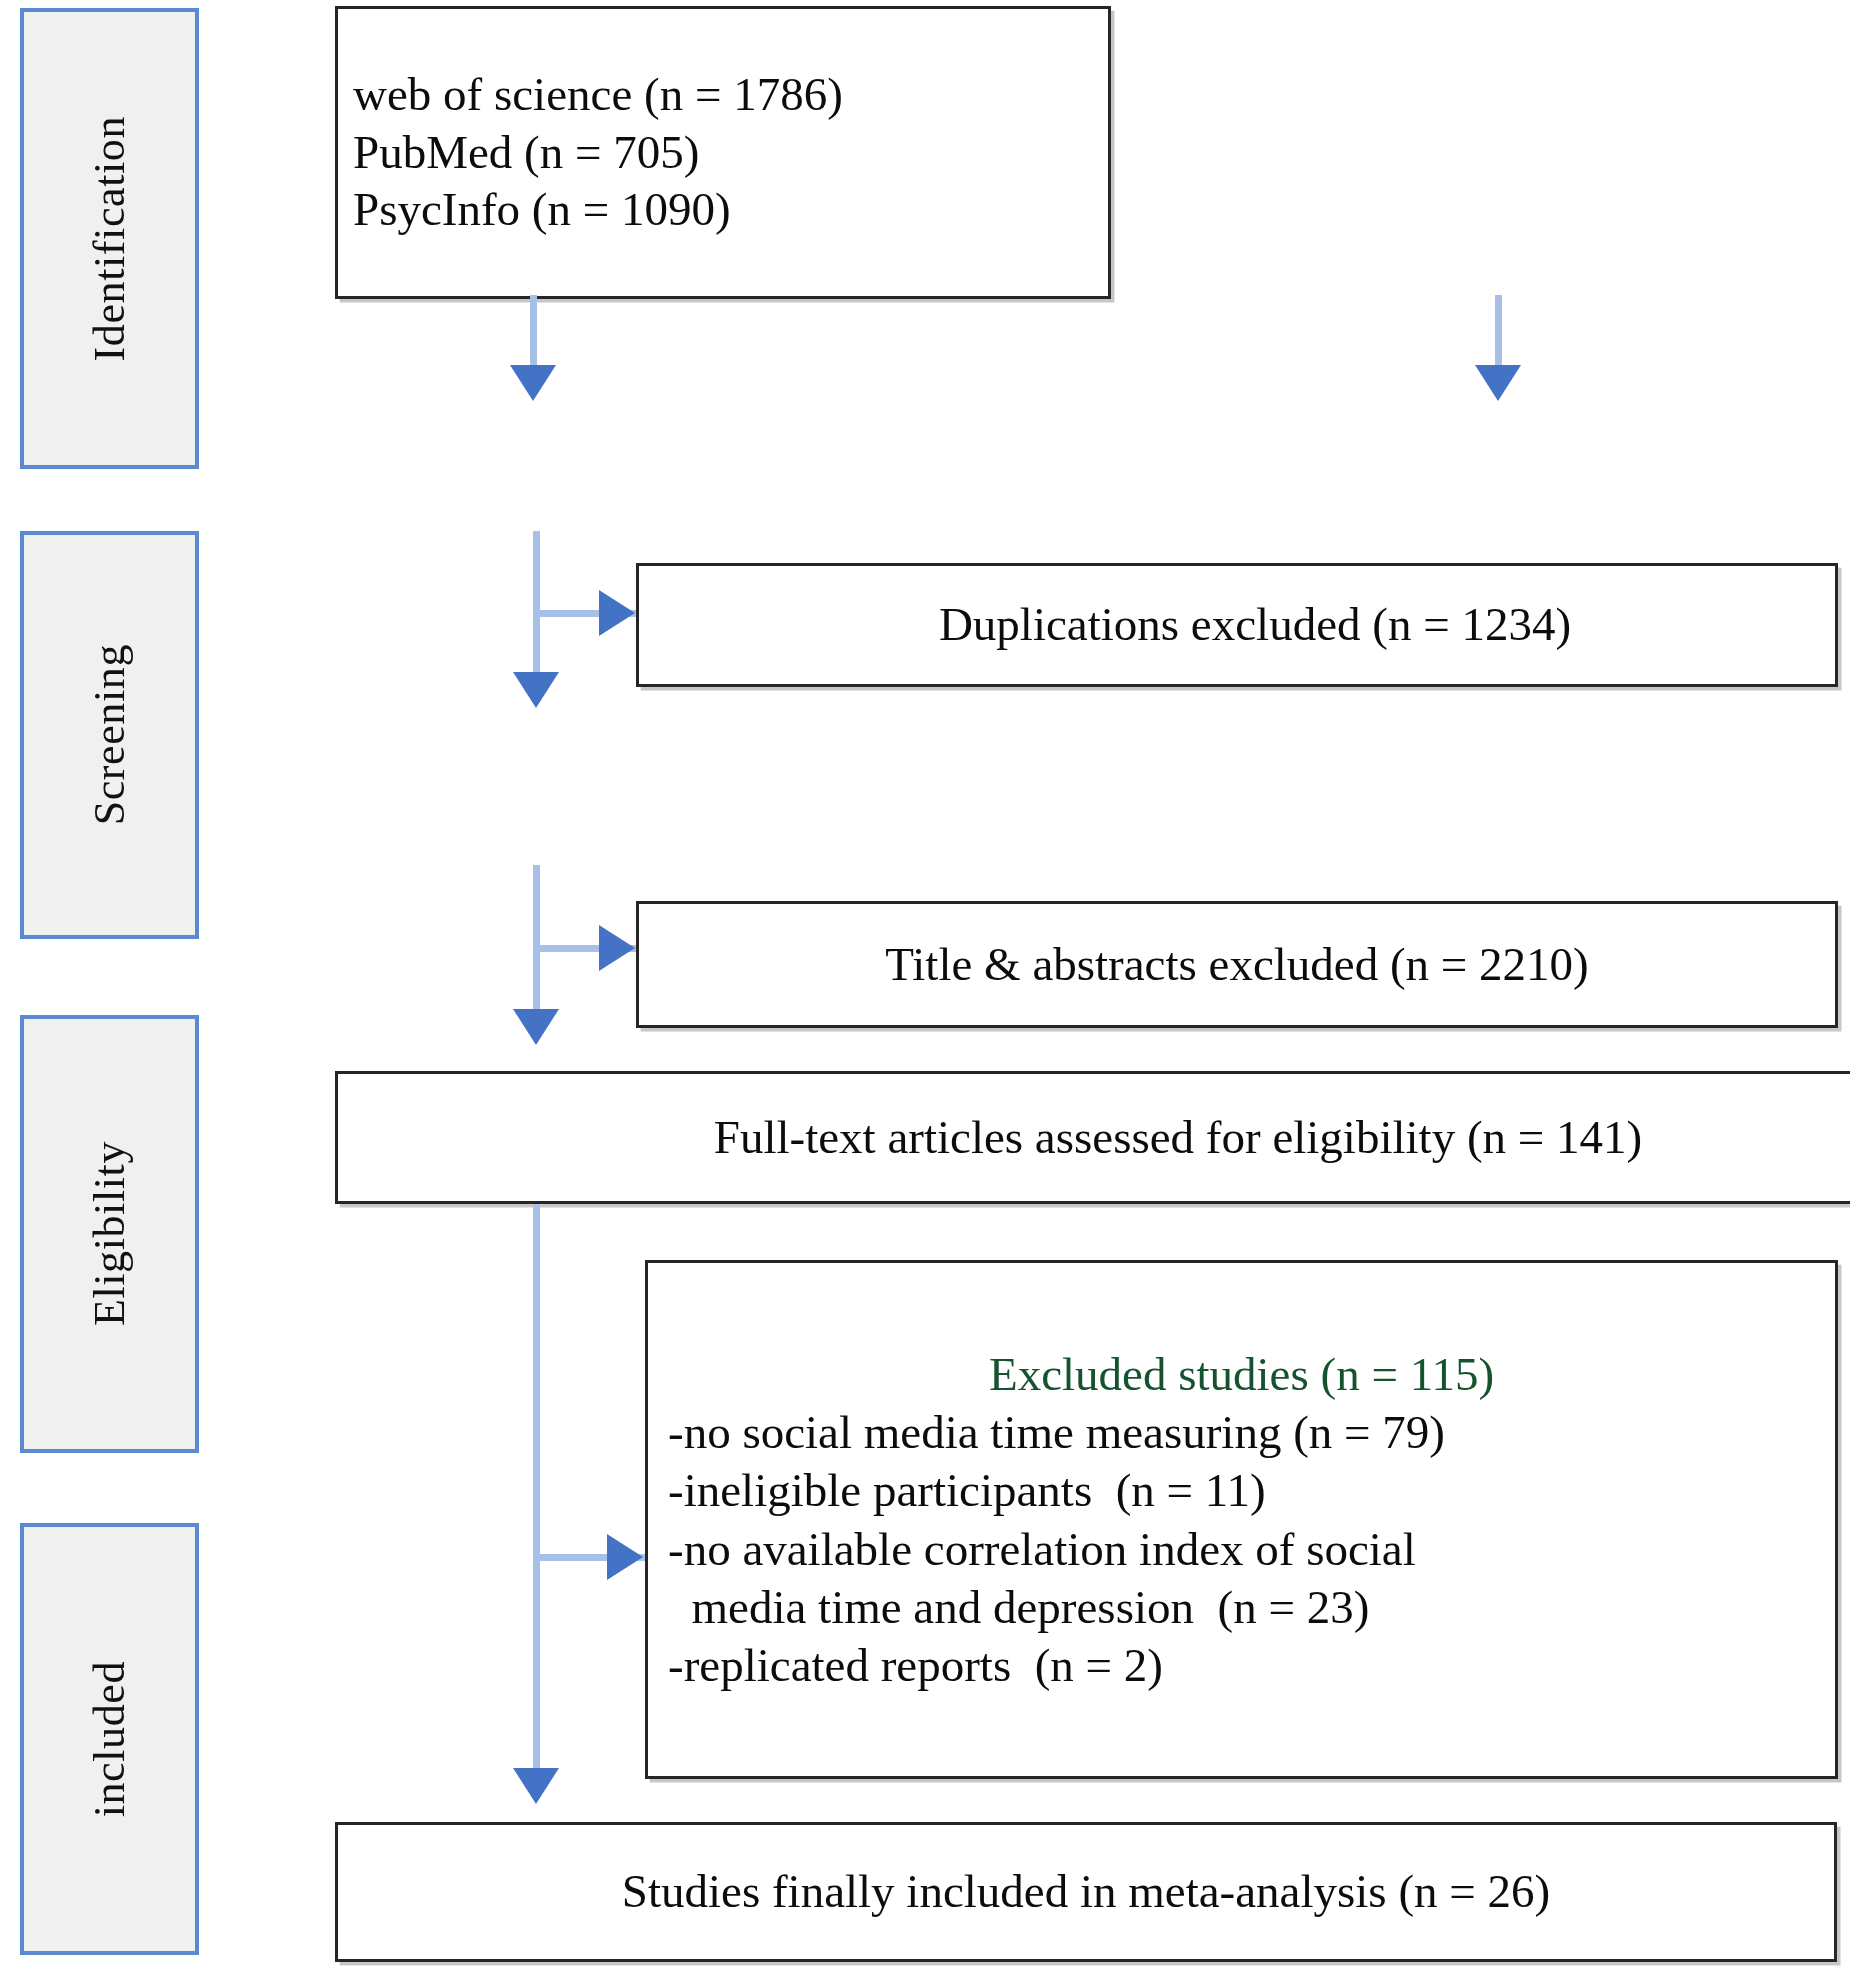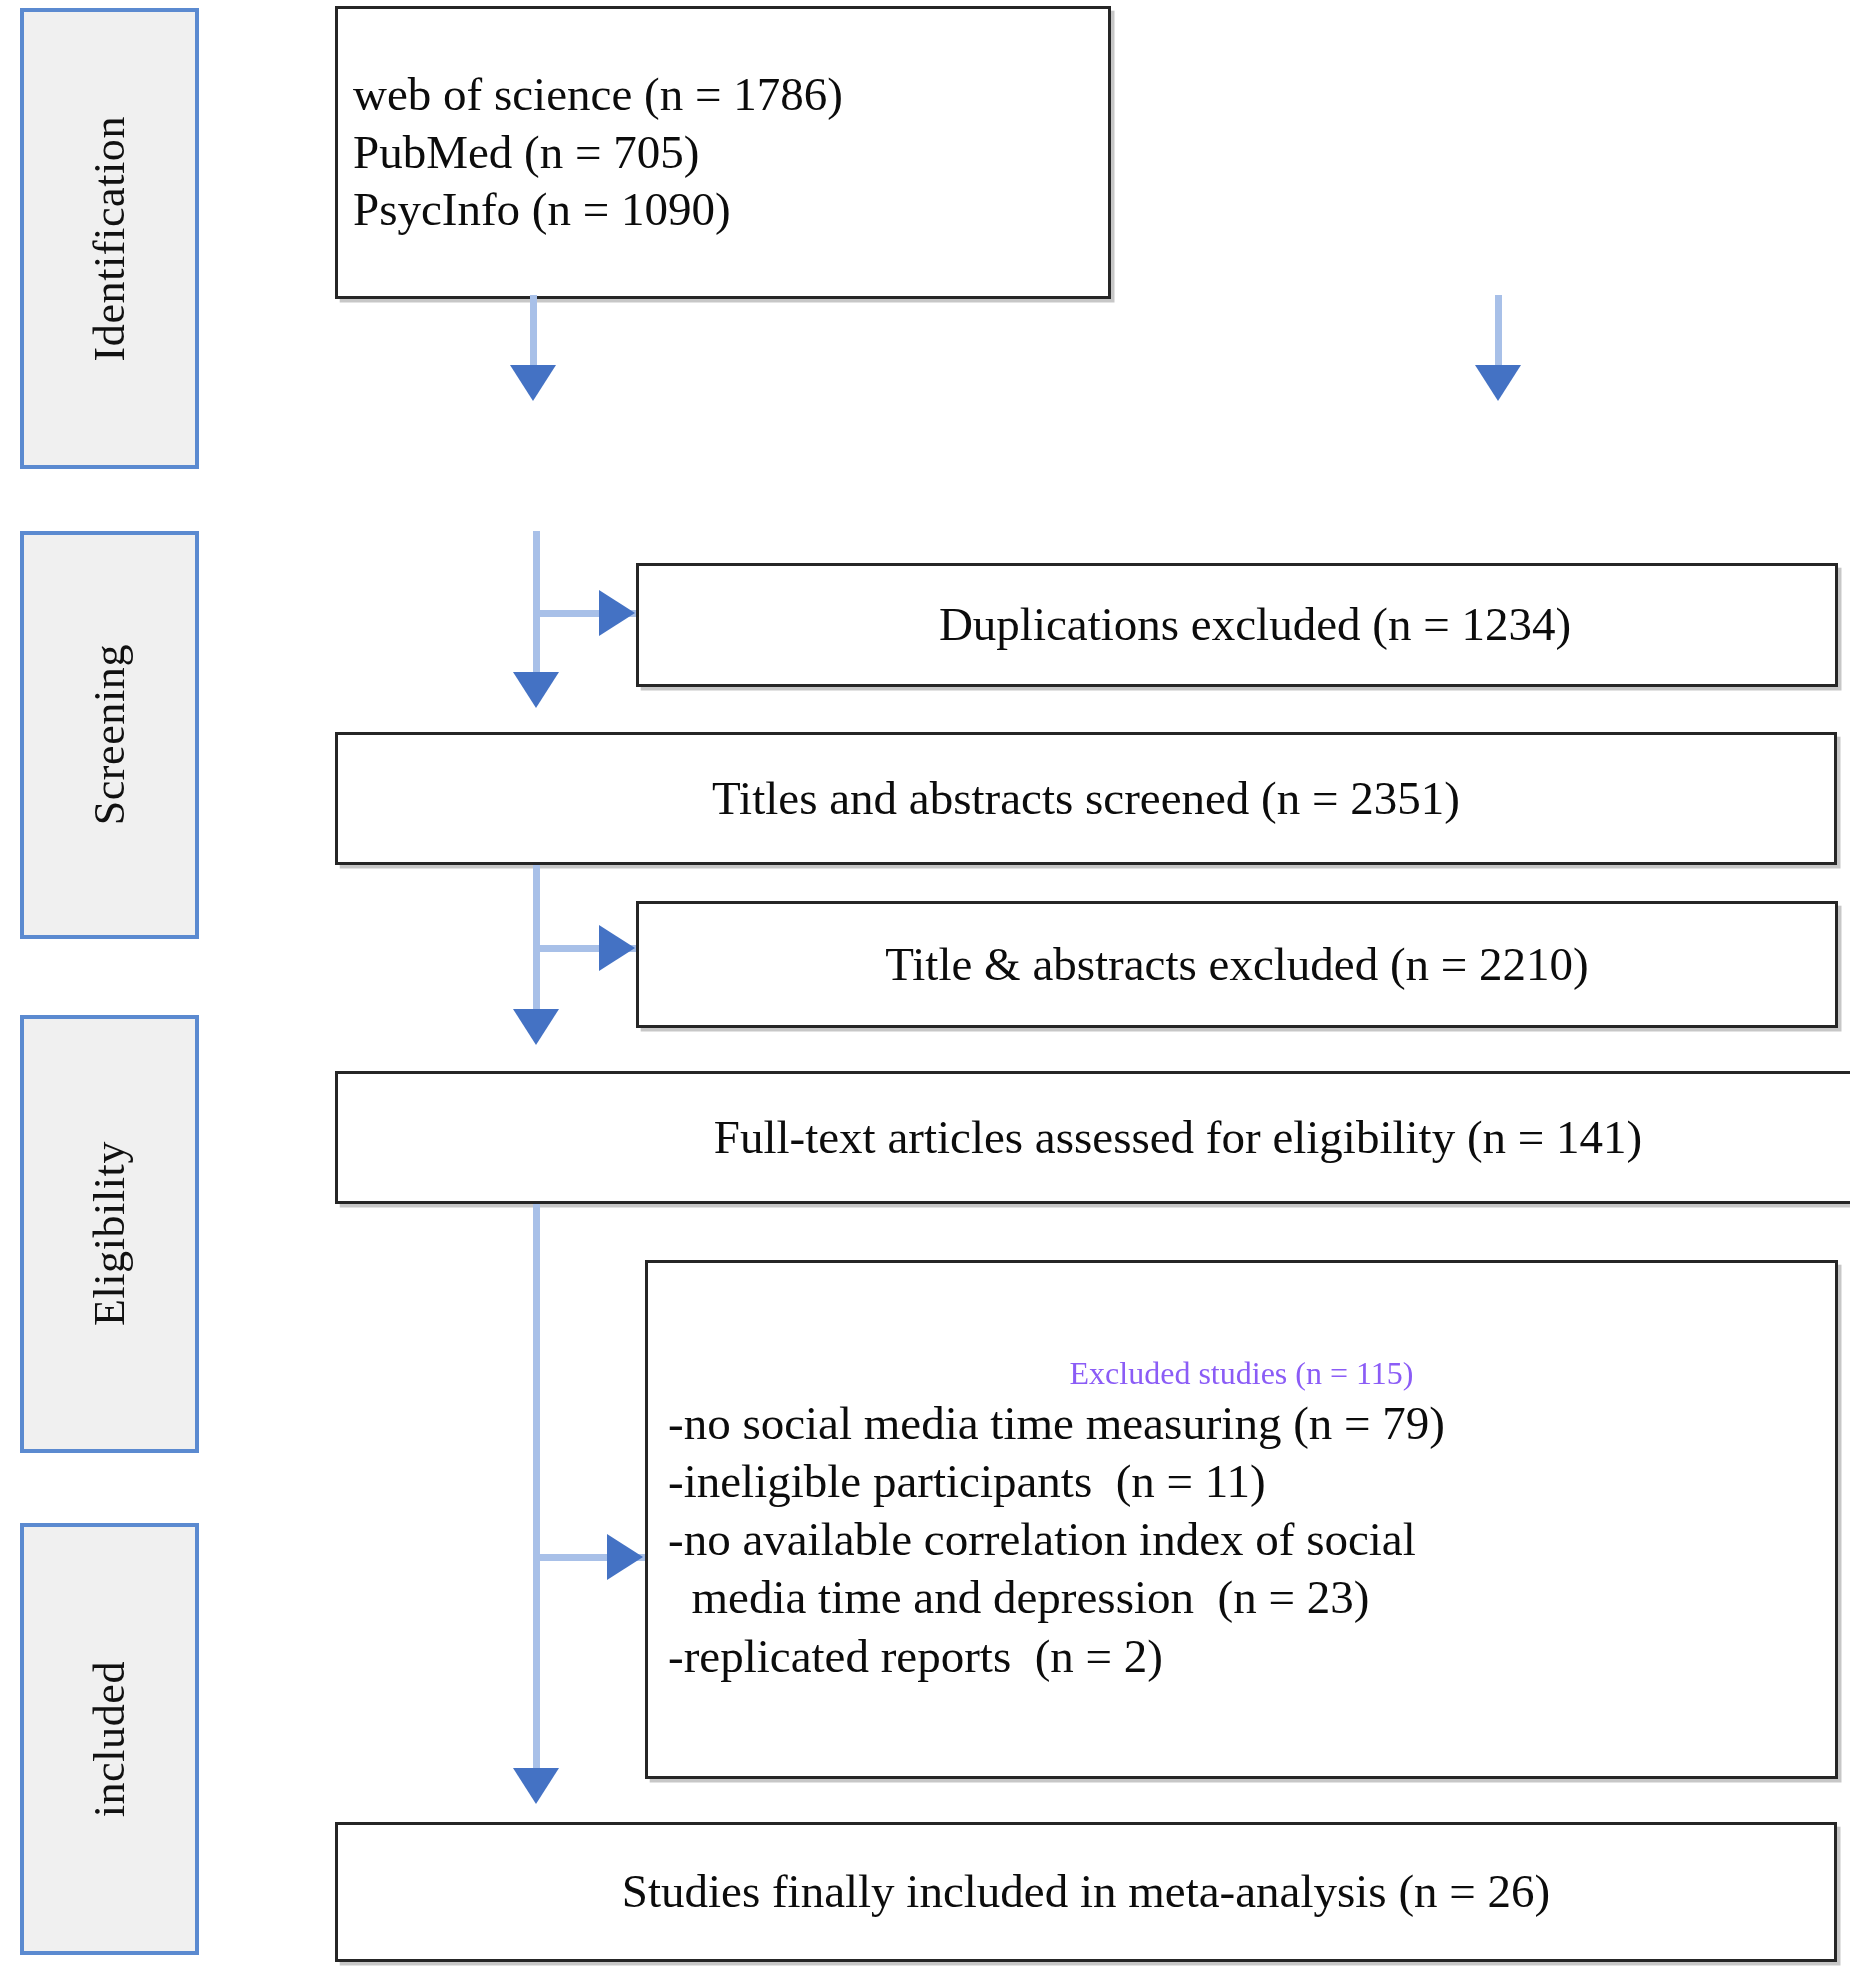--- a/index.html
+++ b/index.html
@@ -60,24 +60,24 @@
   .box-text.centered { text-align: center; width: 100%; }
   .box-text.just     { text-align: justify; text-align-last: justify; }
 
   
   .excl-wrap {
     width: 100%;
     padding: 0 20px;
     box-sizing: border-box;
   }
   .excl-head {
-    font-size: 32px;
+    font-size: 47px;
     line-height: 1.24;
     text-align: center;
-    color: #8b5cf6;
+    color: #14532d;
   }
   .excl-line {
     font-size: 47px;
     line-height: 1.24;
     text-align: left;
     color: #0c0c0c;
     white-space: pre;
   }
 
   
@@ -141,23 +141,20 @@
 
   <div class="vline" style="left:533px; top:531px; width:7px; height:149px;"></div>
   <div class="hline" style="left:533px; top:610px; width:187px; height:7px;"></div>
   <div class="arrow-right" style="left:599px; top:590px;"></div>
   <div class="arrow-down" style="left:513px; top:672px;"></div>
 
   <div class="flow-box center" style="left:636px; top:563px; width:1202px; height:124px;padding-left:36px;">
     <div class="box-text centered">Duplications excluded (n = 1234)</div>
   </div>
 
-  <div class="flow-box center" style="left:335px; top:732px; width:1502px; height:133px;">
-    <div class="box-text centered">Titles and abstracts screened (n = 2351)</div>
-  </div>
 
   <div class="vline" style="left:533px; top:865px; width:7px; height:152px;"></div>
   <div class="hline" style="left:533px; top:945px; width:187px; height:7px;"></div>
   <div class="arrow-right" style="left:599px; top:925px;"></div>
   <div class="arrow-down" style="left:513px; top:1009px;"></div>
 
   <div class="flow-box center" style="left:636px; top:901px; width:1202px; height:127px;">
     <div class="box-text centered">Title &amp; abstracts excluded (n = 2210)</div>
   </div>
 

